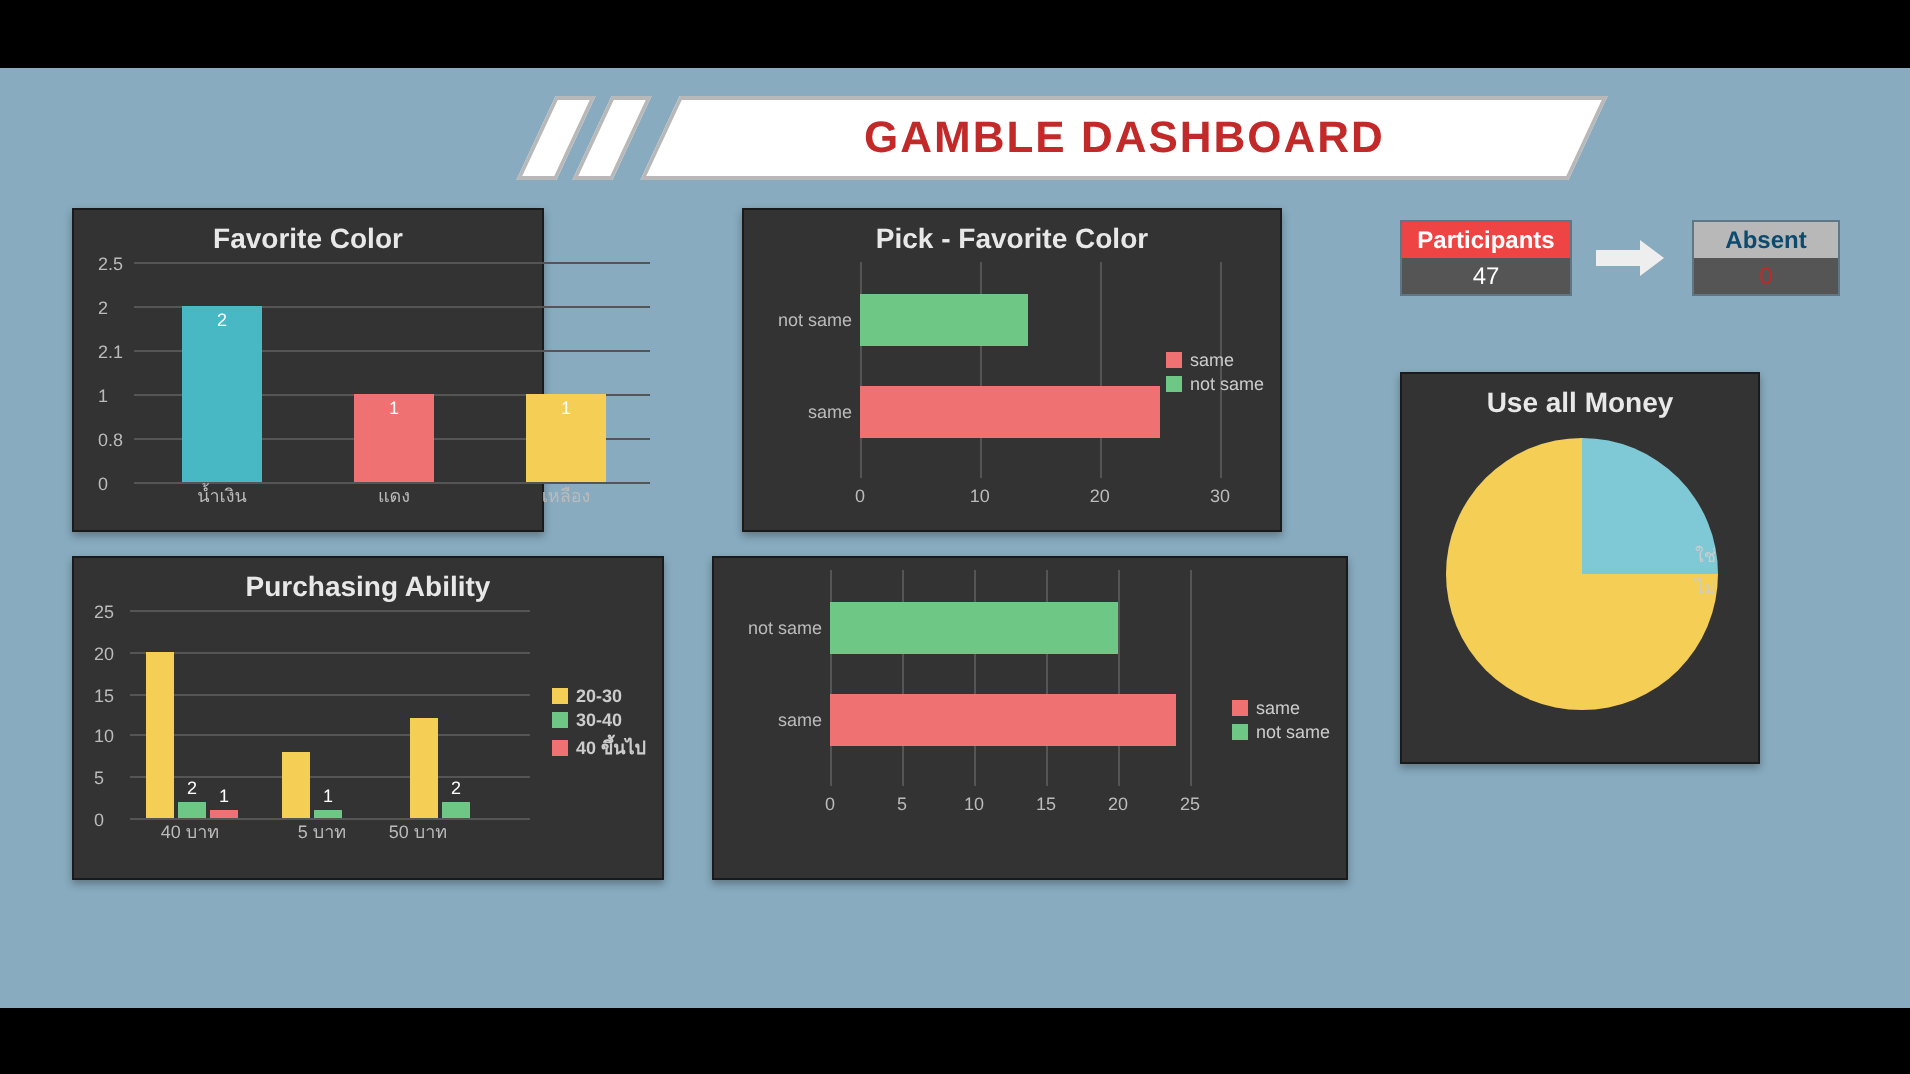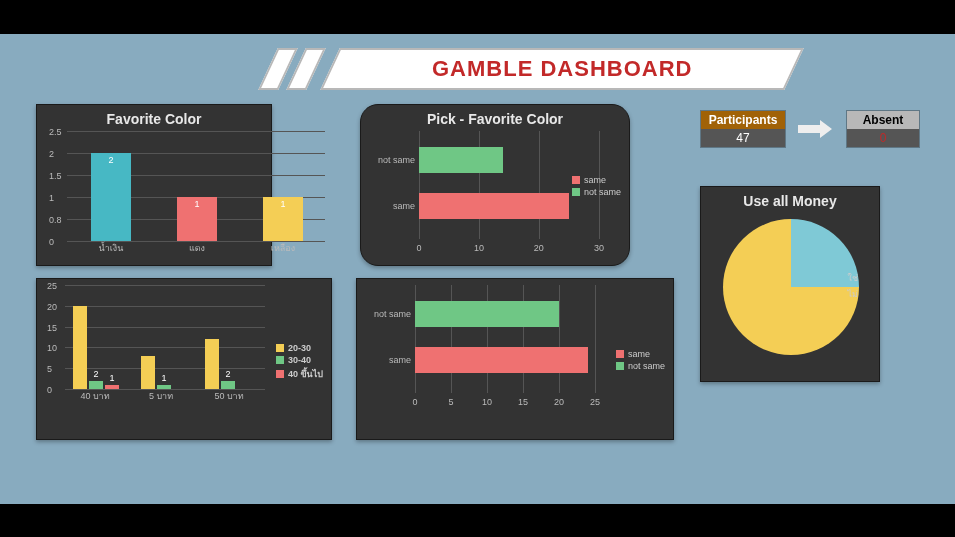--- a/index.html
+++ b/index.html
@@ -186,21 +186,21 @@
     <div class="panel-title">Favorite Color</div>
     <div class="chart-body" style="margin-left:22px;height:110px;width:258px;">
 
       <div class="grid-line" style="top:0%">
           <span class="y-label">2.5</span>
         </div>
       <div class="grid-line" style="top:20%">
           <span class="y-label">2</span>
         </div>
       <div class="grid-line" style="top:40%">
-          <span class="y-label">1.5</span>
+          <span class="y-label">2.1</span>
         </div>
       <div class="grid-line" style="top:60%">
           <span class="y-label">1</span>
         </div>
       <div class="grid-line" style="top:80%">
           <span class="y-label">0.8</span>
         </div>
       <div class="grid-line" style="top:100%">
           <span class="y-label">0</span>
         </div>
@@ -215,20 +215,21 @@
           <div class="bar-label">1</div>
         </div>
 
       <span class="x-label" style="left:44px">น้ำเงิน</span>
       <span class="x-label" style="left:130px">แดง</span>
       <span class="x-label" style="left:216px">เหลือง</span>
     </div>
   </div>
 
   <div class="panel" style="left:36px;top:244px;width:296px;height:162px;">
+    <div class="panel-title">Purchasing Ability</div>
     <div class="chart-body" style="margin-left:20px;height:104px;width:200px;">
       <div class="grid-line" style="top:0%">
           <span class="y-label">25</span>
         </div>
       <div class="grid-line" style="top:20%">
           <span class="y-label">20</span>
         </div>
       <div class="grid-line" style="top:40%">
           <span class="y-label">15</span>
         </div>
@@ -255,39 +256,39 @@
           <div class="bar-label" style="top:-12px">1</div>
         </div>
 
       <div class="vbar" style="left:140px;width:14px;height:48%;background:#f4ce55"></div>
       <div class="vbar" style="left:156px;width:14px;height:8%;background:#6fc785">
           <div class="bar-label" style="top:-12px">2</div>
         </div>
 
       <span class="x-label" style="left:30px">40 บาท</span>
       <span class="x-label" style="left:96px">5 บาท</span>
-      <span class="x-label" style="left:164px">50 บาท</span>
+      <span class="x-label" style="left:144px">50 บาท</span>
     </div>
     <div class="legend" style="right:8px;top:64px;font-weight:bold;">
       <div class="legend-row">
           <div class="swatch" style="background:#f4ce55"></div>
           <span>20-30</span>
         </div>
       <div class="legend-row">
           <div class="swatch" style="background:#6fc785"></div>
           <span>30-40</span>
         </div>
       <div class="legend-row">
           <div class="swatch" style="background:#ef7171"></div>
           <span>40 ขึ้นไป</span>
         </div>
     </div>
   </div>
 
-  <div class="panel" style="left:360px;top:70px;width:270px;height:162px;border-radius:18px;">
+  <div class="panel" style="left:371px;top:70px;width:270px;height:162px;">
     <div class="panel-title">Pick - Favorite Color</div>
     <div class="chart-body" style="margin-left:50px;height:108px;width:180px;">
       <div class="v-grid" style="left:0%"></div>
       <div class="v-grid" style="left:33.3%"></div>
       <div class="v-grid" style="left:66.6%"></div>
       <div class="v-grid" style="left:100%"></div>
       <div class="hbar" style="top:16px;width:46.6%;background:#6fc785"></div>
       <span class="h-ylabel" style="top:29px">not same</span>
       <div class="hbar" style="top:62px;width:83.3%;background:#ef7171"></div>
       <span class="h-ylabel" style="top:75px">same</span>
@@ -333,32 +334,32 @@
           <span>same</span>
         </div>
       <div class="legend-row">
           <div class="swatch" style="background:#6fc785"></div>
           <span>not same</span>
         </div>
     </div>
   </div>
 
   <div class="card" style="left:700px;top:76px;width:84px;">
-    <div class="card-title" style="background:#a16207">Participants</div>
+    <div class="card-title" style="background:#ef4444">Participants</div>
     <div class="card-value">47</div>
   </div>
 
   <div class="arrow" style="left:798px;top:86px;">
     <svg width="34" height="18" viewBox="0 0 34 18">
         <path d="M0 5 L22 5 L22 0 L34 9 L22 18 L22 13 L0 13 Z" fill="#eeeeee"></path>
       </svg>
   </div>
 
   <div class="card" style="left:846px;top:76px;width:72px;">
-    <div class="card-title" style="background:#b8b8b8;color:#000000">Absent</div>
+    <div class="card-title" style="background:#b8b8b8;color:#0c4a6e">Absent</div>
     <div class="card-value" style="color:#c22929">0</div>
   </div>
 
   <div class="panel" style="left:700px;top:152px;width:180px;height:196px;">
     <div class="panel-title">Use all Money</div>
     <div style="position:relative;margin-top:10px;margin-left:14px;">
       <div class="pie" style="width:136px;height:136px;background:conic-gradient(#7fc9d6 0deg 90deg, #f4ce55 90deg 360deg)"></div>
     </div>
     <div class="legend" style="right:21px;top:84px;">
       <div class="legend-row">

